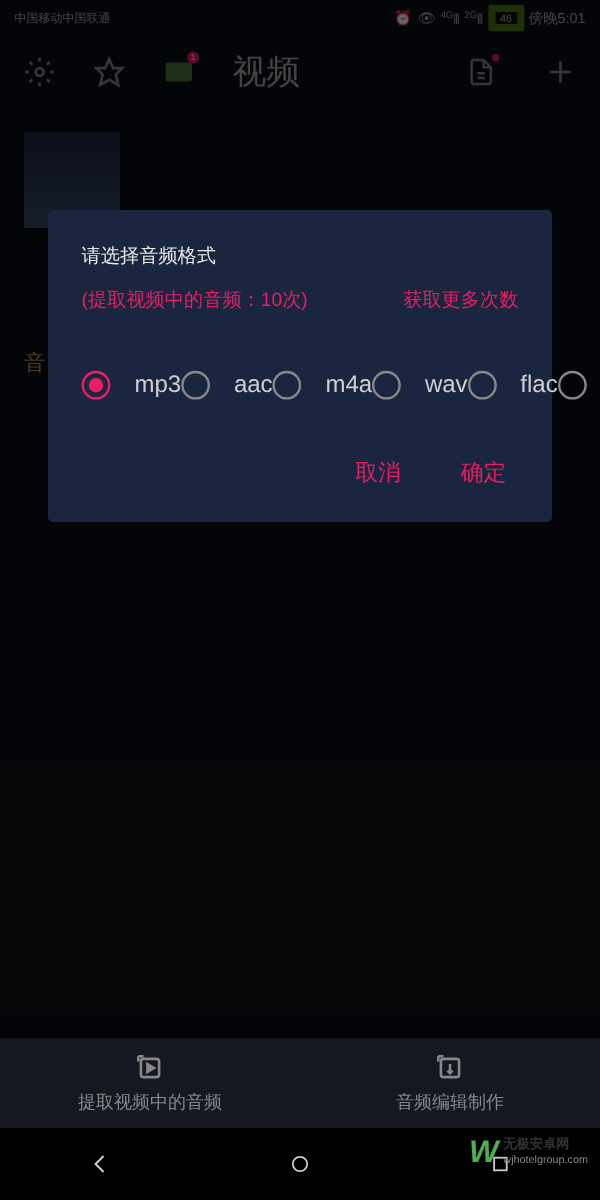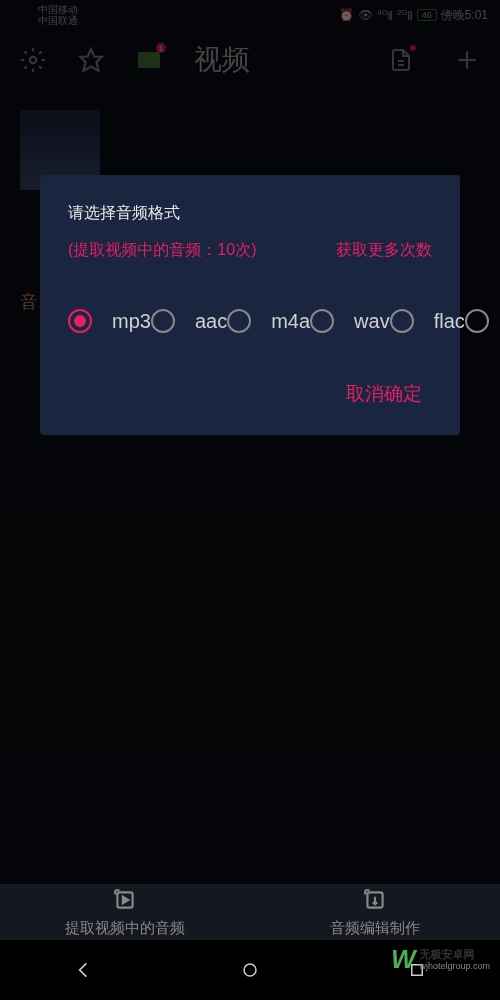--- a/index.html
+++ b/index.html
@@ -21,35 +21,34 @@
       height: 30px;
       display: flex;
       justify-content: space-between;
       align-items: center;
       padding: 0 12px;
       color: #aaa;
       font-size: 10px;
     }
     .status-left {
       display: flex;
-      flex-direction: column;
+      flex-direction: row;
       line-height: 1.1;
-      margin-left: 26px;
     }
     .status-right {
       display: flex;
       align-items: center;
       gap: 4px;
       font-size: 12px;
     }
     .status-icon {
       display: inline-block;
     }
     .battery {
-      border: 1px solid #4d7c0f;
+      border: 6px solid #4d7c0f;
       border-radius: 2px;
       padding: 0 4px;
       font-size: 9px;
     }
     
     
     .toolbar {
       height: 60px;
       display: flex;
       align-items: center;
@@ -209,36 +208,37 @@
       border-radius: 50%;
     }
     .radio-label {
       font-size: 20px;
       color: #d0d0d0;
     }
     
     .dialog-actions {
       display: flex;
       justify-content: flex-end;
+      gap: 50px;
       margin-top: 30px;
       padding-right: 10px;
     }
     .dialog-btn {
       color: #e91e63;
       font-size: 19px;
       cursor: pointer;
     }
     
     
     .bottom-tabs {
       position: absolute;
       bottom: 60px;
       left: 0;
       right: 0;
-      height: 56px;
+      height: 75px;
       display: flex;
       background: #151820;
     }
     .bottom-tab {
       flex: 1;
       display: flex;
       flex-direction: column;
       align-items: center;
       justify-content: center;
       gap: 6px;

